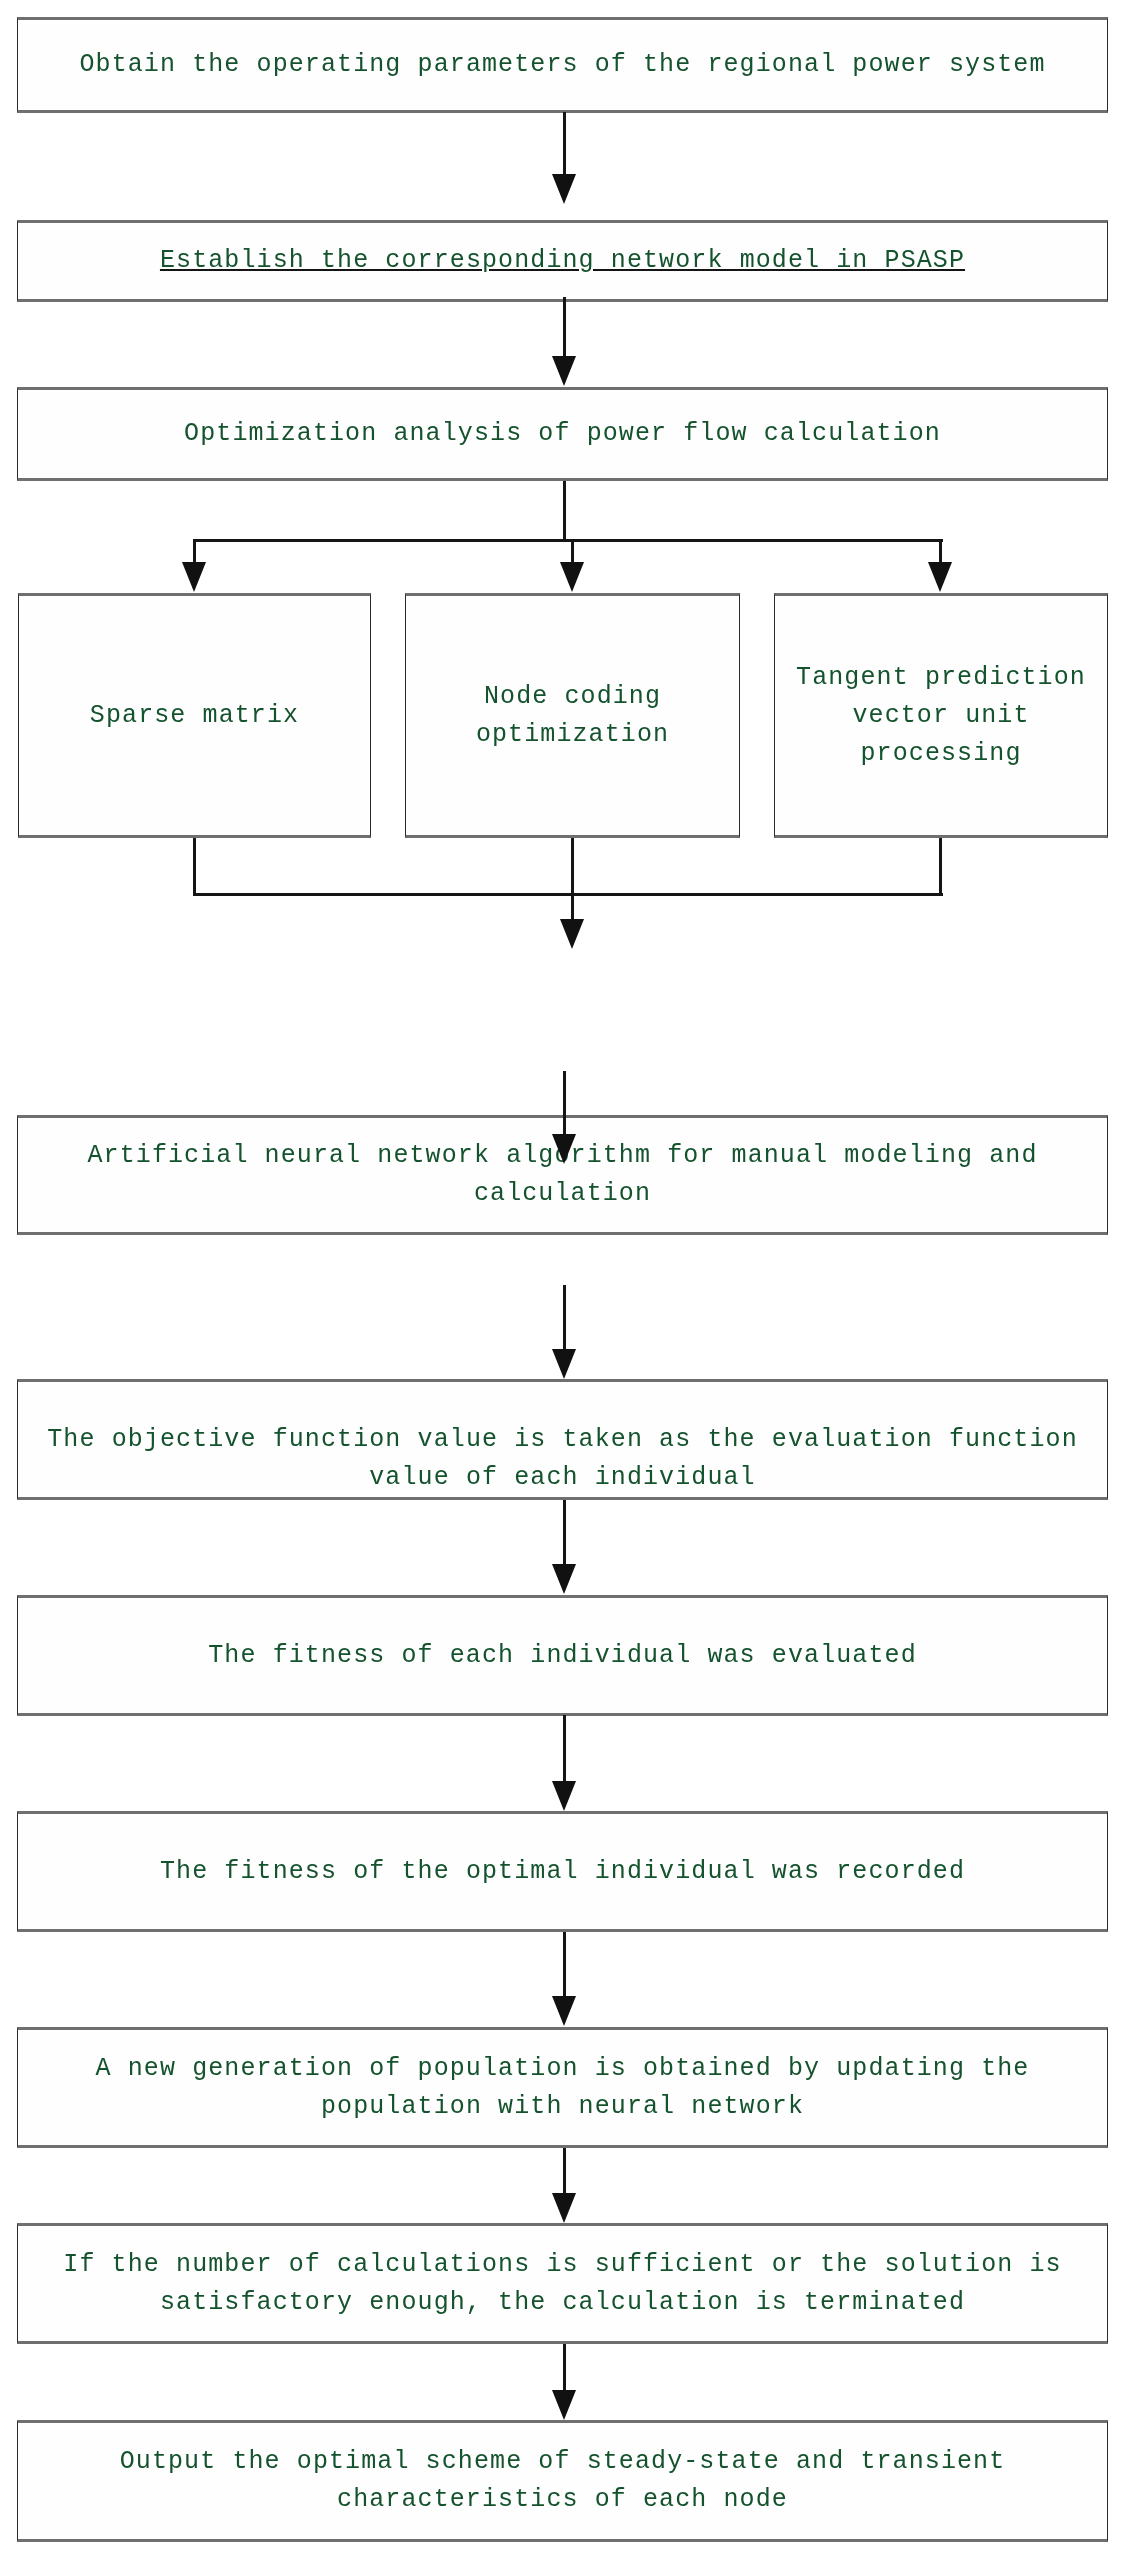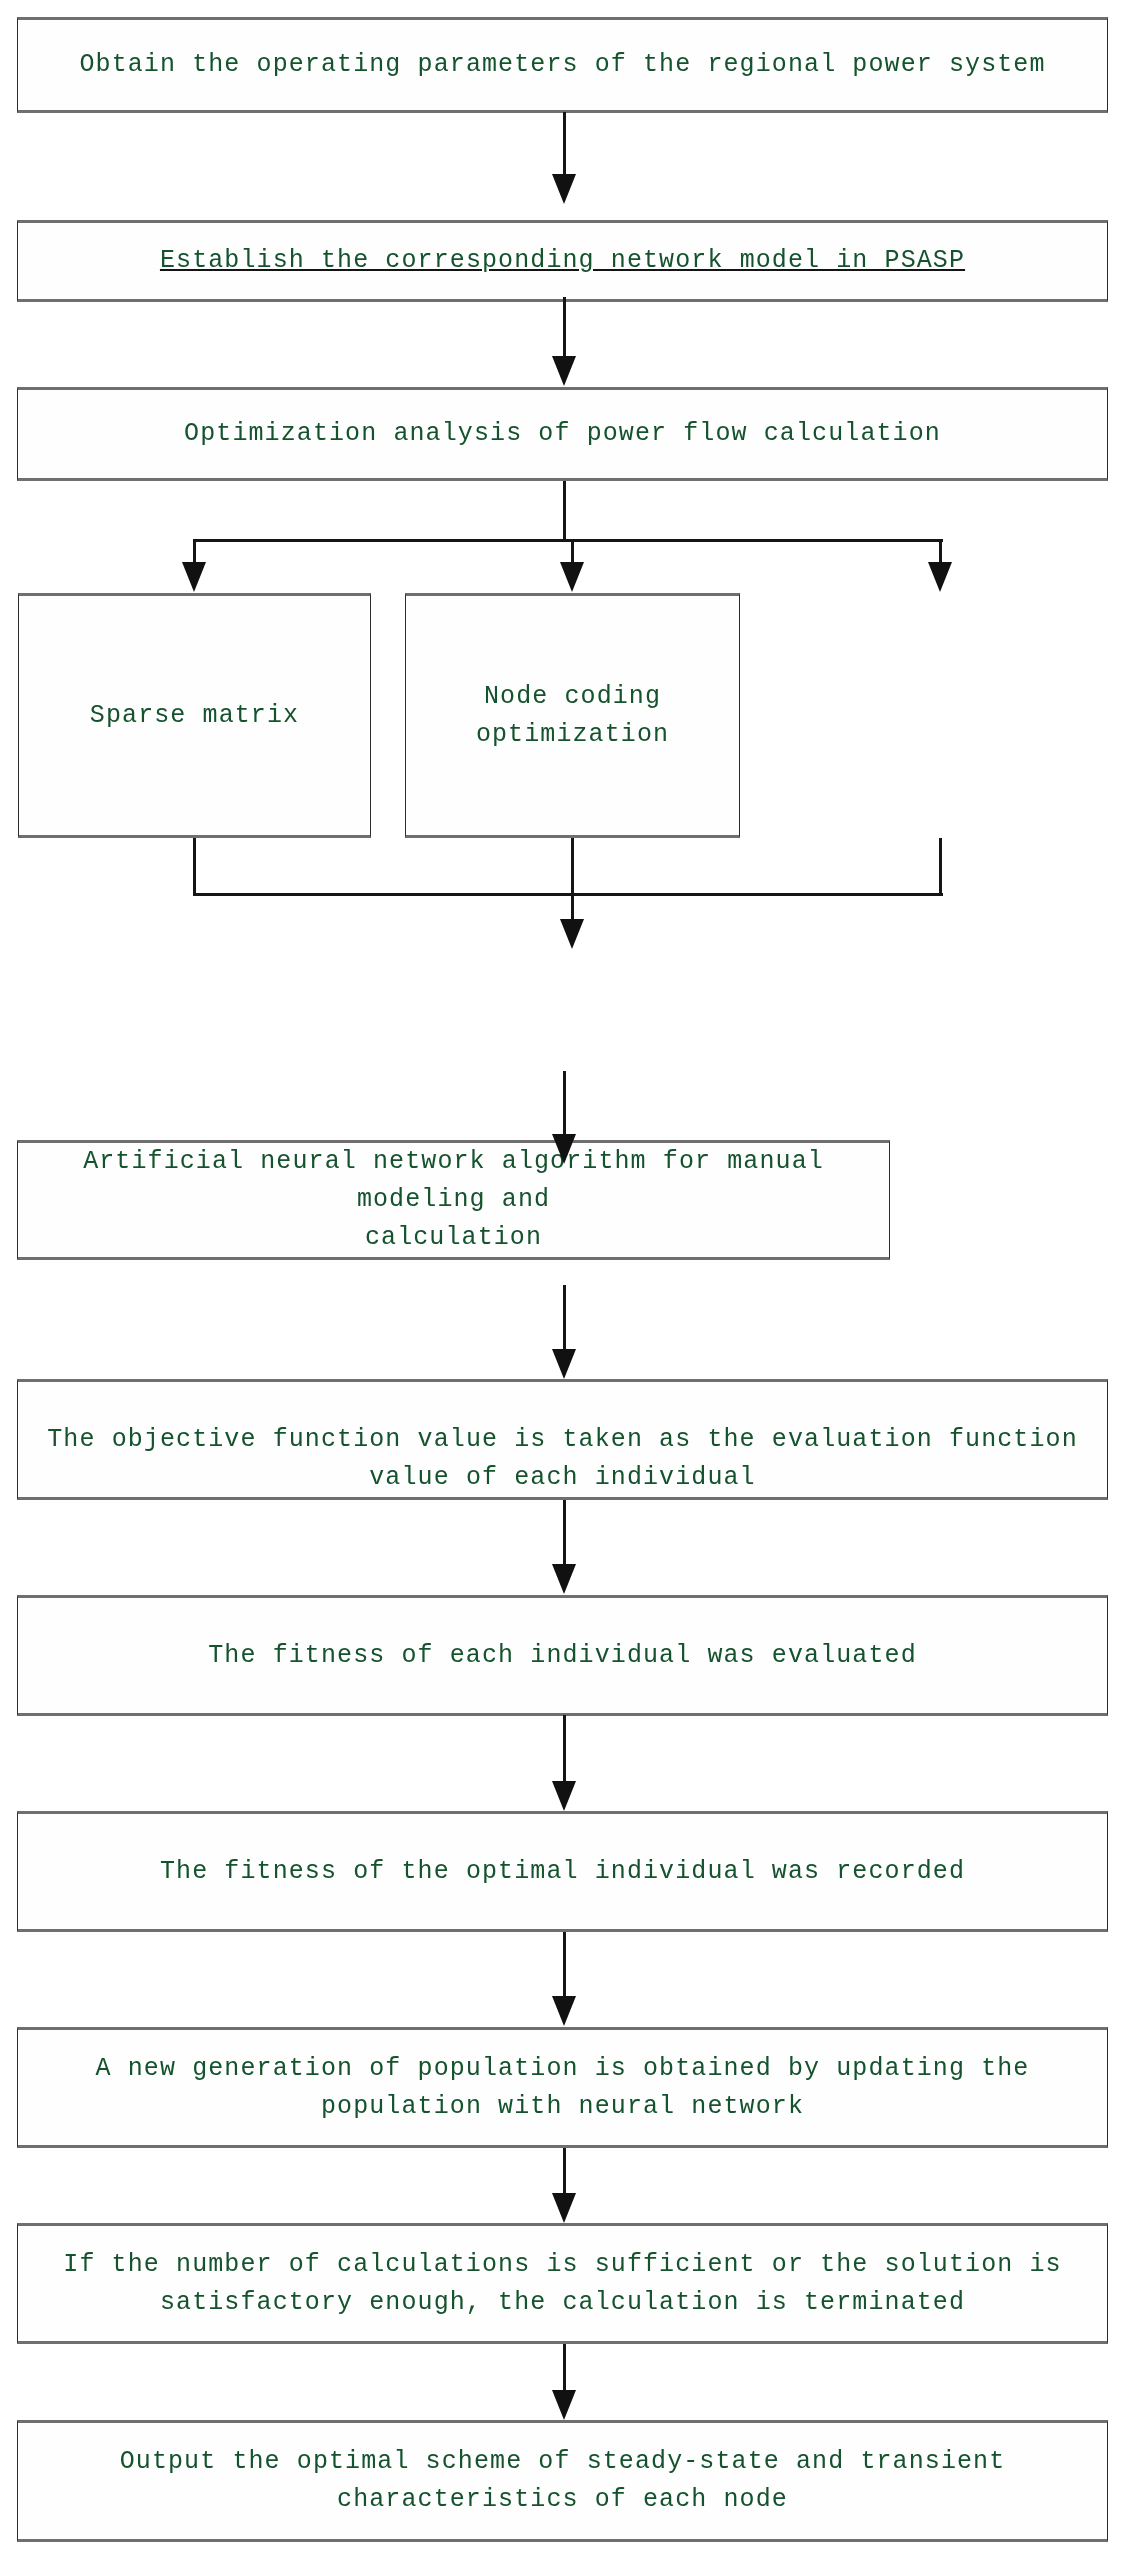--- a/index.html
+++ b/index.html
@@ -67,22 +67,27 @@
       <span class="lbl">Optimization analysis of power flow calculation</span>
     </div>
 
   <div class="node" style="left:18px;   top:593px; width:353px; height:245px;">
       <span class="lbl">Sparse matrix</span>
     </div>
   <div class="node" style="left:405px;  top:593px; width:335px; height:245px;">
       <span class="lbl">Node coding
 optimization</span>
     </div>
+  <div class="node" style="left:774px; top:593px; width:334px; height:245px;">
+      <span class="lbl">Tangent prediction
+vector unit
+processing</span>
+    </div>
 
-  <div class="node" style="left:17px; top:1140px; width:873px; height:120px;">
+  <div class="node" style="left:17px; top:1115px; width:1091px; height:120px;">
       <span class="lbl">Artificial neural network algorithm for manual modeling and
 calculation</span>
     </div>
   <div class="node" style="left:17px; top:1379px; width:1091px; height:121px;align-items:flex-end;">
       <span class="lbl">The objective function value is taken as the evaluation function
 value of each individual</span>
     </div>
   <div class="node" style="left:17px; top:1595px; width:1091px; height:121px;">
       <span class="lbl">The fitness of each individual was evaluated</span>
     </div>

